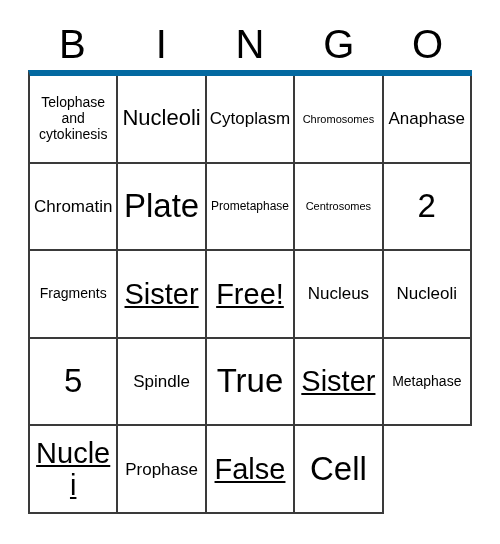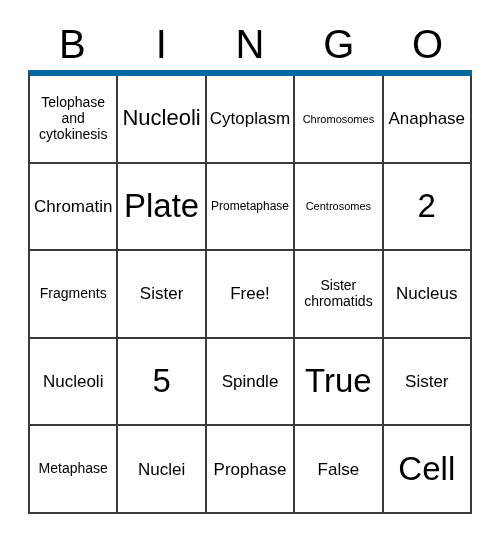--- a/index.html
+++ b/index.html
@@ -77,21 +77,21 @@
     display: block;
     width: 100%;
     text-align: center;
     line-height: 1.12;
     word-break: break-word;
     color: #000000;
   }
 
   
   .fs-xxl { font-size: 33px; }
-  .fs-xl  { font-size: 17px; }
+  .fs-xl  { font-size: 29px; text-decoration: underline; }
   .fs-lg  { font-size: 22px; }
   .fs-md  { font-size: 17px; }
   .fs-sm  { font-size: 14px; }
   .fs-xs  { font-size: 11px; }
   .fs-xxs { font-size: 12px; }
 </style>
 </head>
 <body>
 
 <div id="bingo-card">
@@ -141,23 +141,20 @@
     <div class="cell">
       <span class="cell-text fs-sm">Fragments</span>
     </div>
     <div class="cell">
       <span class="cell-text fs-xl">Sister</span>
     </div>
     <div class="cell">
       <span class="cell-text fs-xl">Free!</span>
     </div>
     <div class="cell">
-      <span class="cell-text fs-sm multiline">Sister chromatids</span>
-    </div>
-    <div class="cell">
       <span class="cell-text fs-md">Nucleus</span>
     </div>
 
     <div class="cell">
       <span class="cell-text fs-md">Nucleoli</span>
     </div>
     <div class="cell">
       <span class="cell-text fs-xxl">5</span>
     </div>
     <div class="cell">

